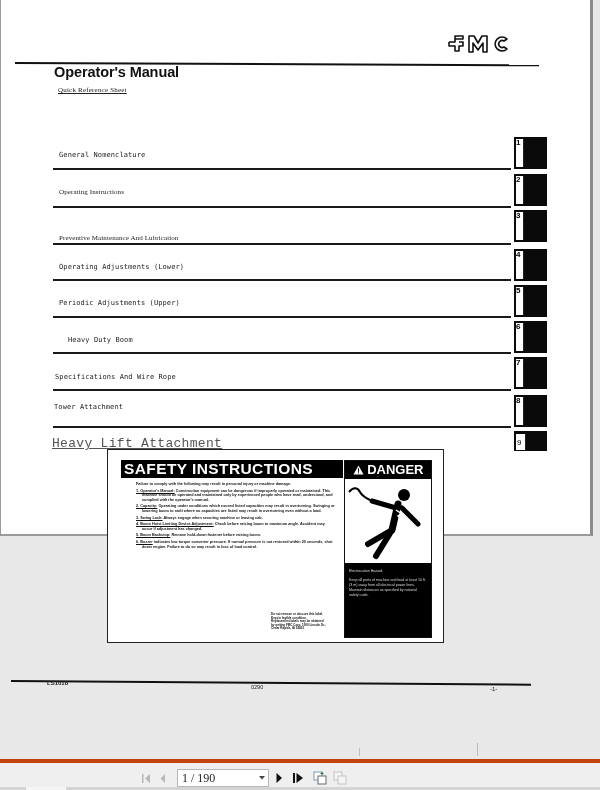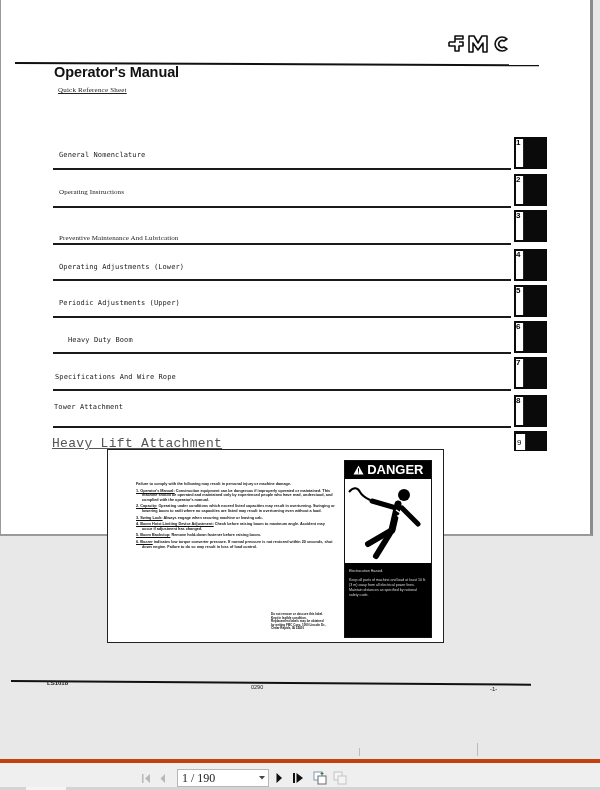--- a/index.html
+++ b/index.html
@@ -224,20 +224,21 @@
       </div>
 
       <div class="toc-label handwritten" style="top:436px; left:51px;">Heavy Lift Attachment</div>
       <div class="tab" style="top:431px; height:20px;">
         <div class="tab-white" style="height:16px; width:10px; top:2px;"></div>
         <span class="tab-num" style="top:6px; left:2px; font-weight:normal;">9</span>
       </div>
     </div>
 
     <div class="sticker">
+      <div class="safety-banner">SAFETY INSTRUCTIONS</div>
 
       <div class="safety-body">
         <p>Failure to comply with the following may result in personal injury or machine damage.</p>
         <p class="item"><u>1. Operator's Manual:</u> <span>Construction equipment can be dangerous if improperly operated or maintained. This machine should be operated and maintained only by experienced people who have read, understood, and complied with the operator's manual.</span></p>
         <p class="item"><u>2. Capacity:</u> <span>Operating under conditions which exceed listed capacities may result in overturning. Swinging or lowering boom to radii where no capacities are listed may result in overturning even without a load.</span></p>
         <p class="item"><u>3. Swing Lock:</u> <span>Always engage when securing machine or leaving cab.</span></p>
         <p class="item"><u>4. Boom Hoist Limiting Device Adjustment:</u> <span>Check before raising boom to maximum angle. Accident may occur if adjustment has changed.</span></p>
         <p class="item"><u>5. Boom Backstop:</u> <span>Remove hold-down fastener before raising boom.</span></p>
         <p class="item"><u>6. Buzzer</u> <span>indicates low torque converter pressure. If normal pressure is not restored within 20 seconds, shut down engine. Failure to do so may result in loss of load control.</span></p>
       </div>

